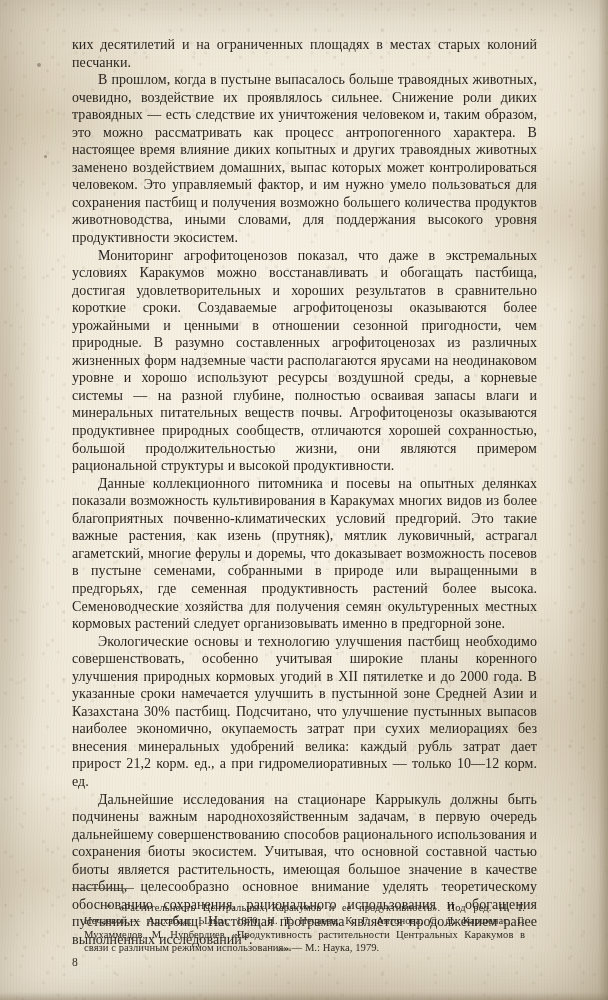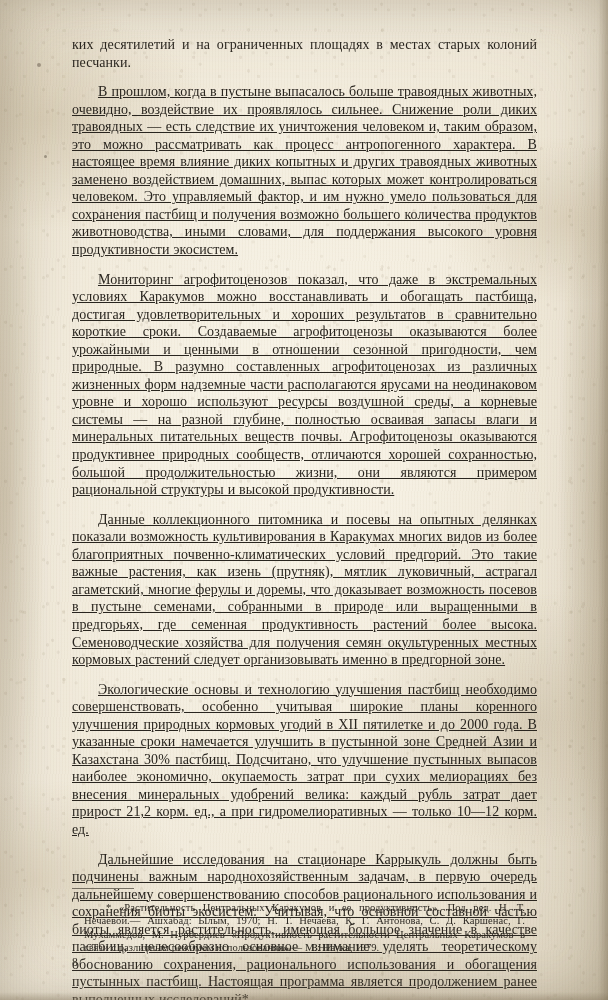--- a/index.html
+++ b/index.html
@@ -74,21 +74,21 @@
     margin: 0;
     text-align: justify;
     text-align-last: left;
     font-size: 14px;
     line-height: 17.55px;
     letter-spacing: 0.06px;
     word-spacing: 0.3px;
     text-indent: 0;
     color: #29251f;
   }
-  p.para + p.para { margin-top: 12px; text-decoration: underline; }
+  p.para + p.para { margin-top: 0; }
   p.indent { text-indent: 26px; }
 
   .page-note {
     position: absolute;
     left: 72px;
     top: 888px;
     width: 465px;
   }
   .rule {
     width: 62px;

